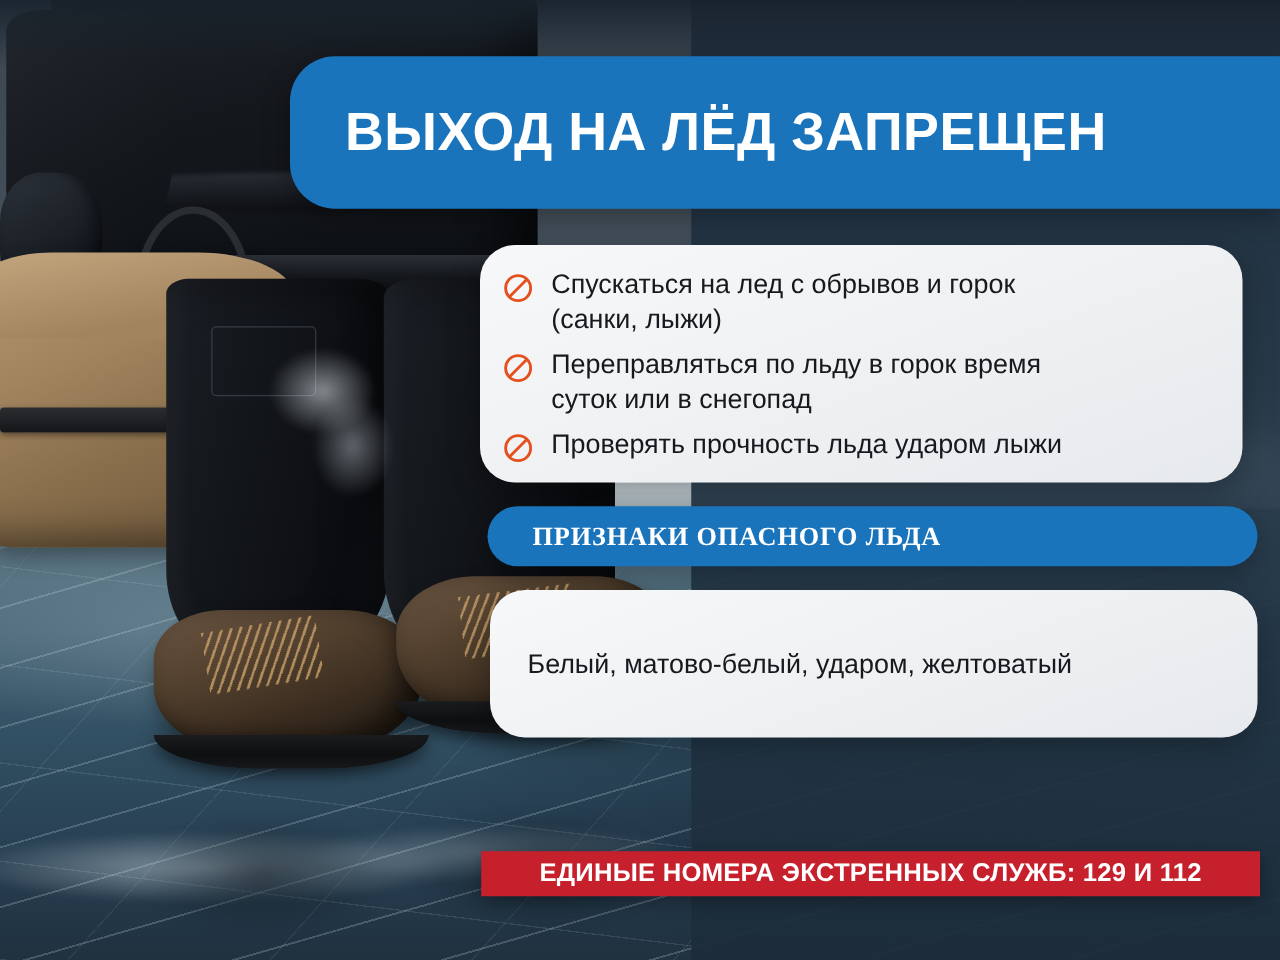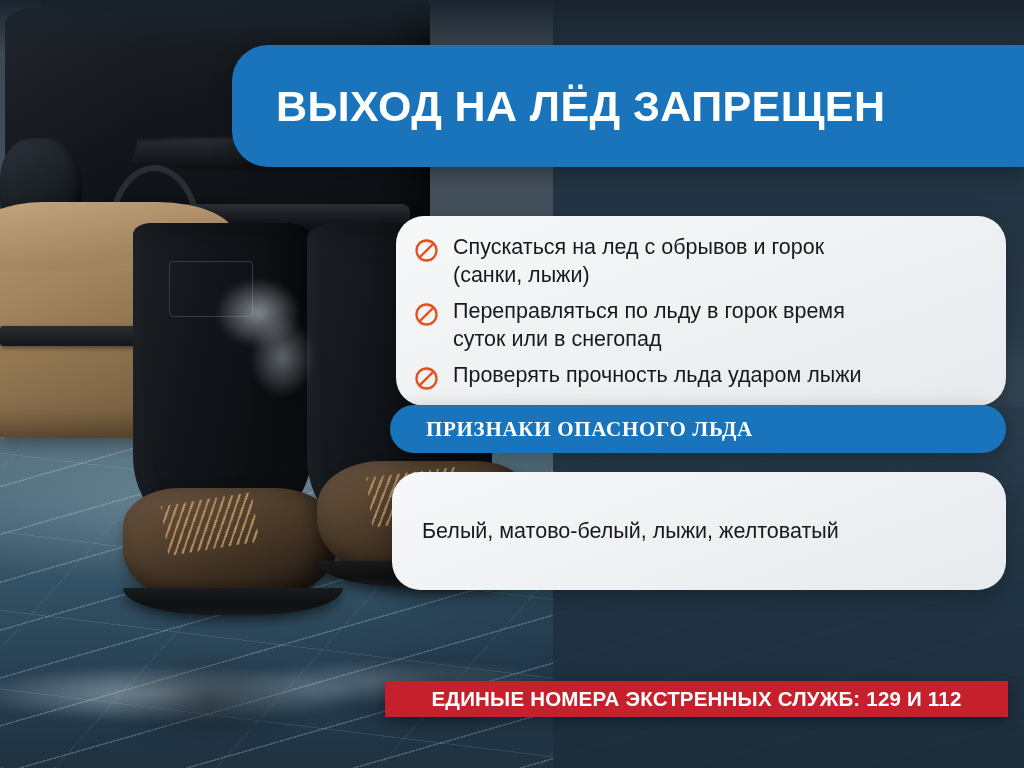--- a/index.html
+++ b/index.html
@@ -312,27 +312,26 @@
   }
 
   .card {
     position: absolute;
     background: linear-gradient(160deg, #f7f8f9 0%, #eef0f2 55%, #e7eaed 100%);
     border-radius: 28px;
     box-shadow: 0 8px 26px rgba(0,0,0,.28);
   }
 
   .card-prohibited {
-    left: 396px;
+    left: 384px;
     top: 196px;
     width: 610px;
     height: 190px;
     padding: 18px 26px 16px 18px;
     box-sizing: border-box;
-    margin-top: 20px;
   }
   .prohibit-list {
     list-style: none;
     margin: 0;
     padding: 0;
   }
   .prohibit-item {
     display: flex;
     align-items: flex-start;
     gap: 14px;
@@ -508,21 +507,21 @@
       </li>
 
     </ul>
   </div>
 
   <div class="pill pill-signs">
     <span>ПРИЗНАКИ ОПАСНОГО ЛЬДА</span>
   </div>
 
   <div class="card card-signs">
-    <div class="signs-text">Белый, матово-белый, лыжи, желтоватый</div>
+    <div class="signs-text">Белый, матово-белый, ударом, желтоватый</div>
   </div>
 
 
   <div class="emergency-bar">
     <span>ЕДИНЫЕ НОМЕРА ЭКСТРЕННЫХ СЛУЖБ: 129 И 112</span>
   </div>
 
 </div>
 
 </body></html>

